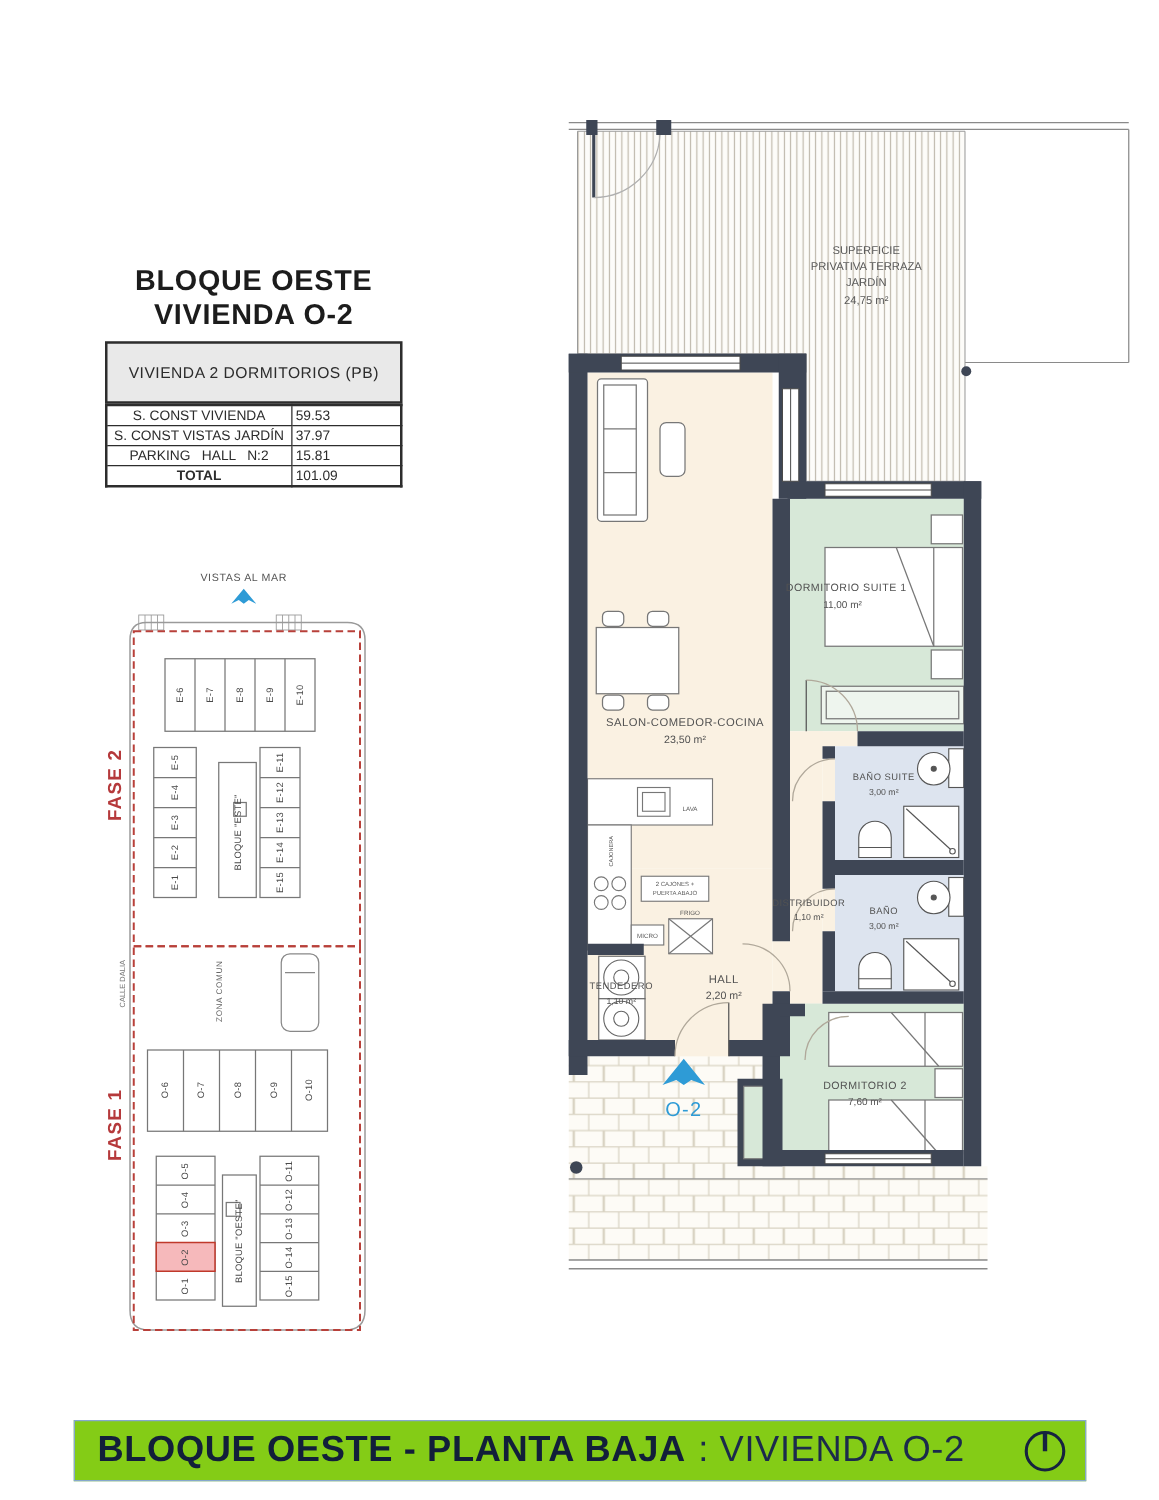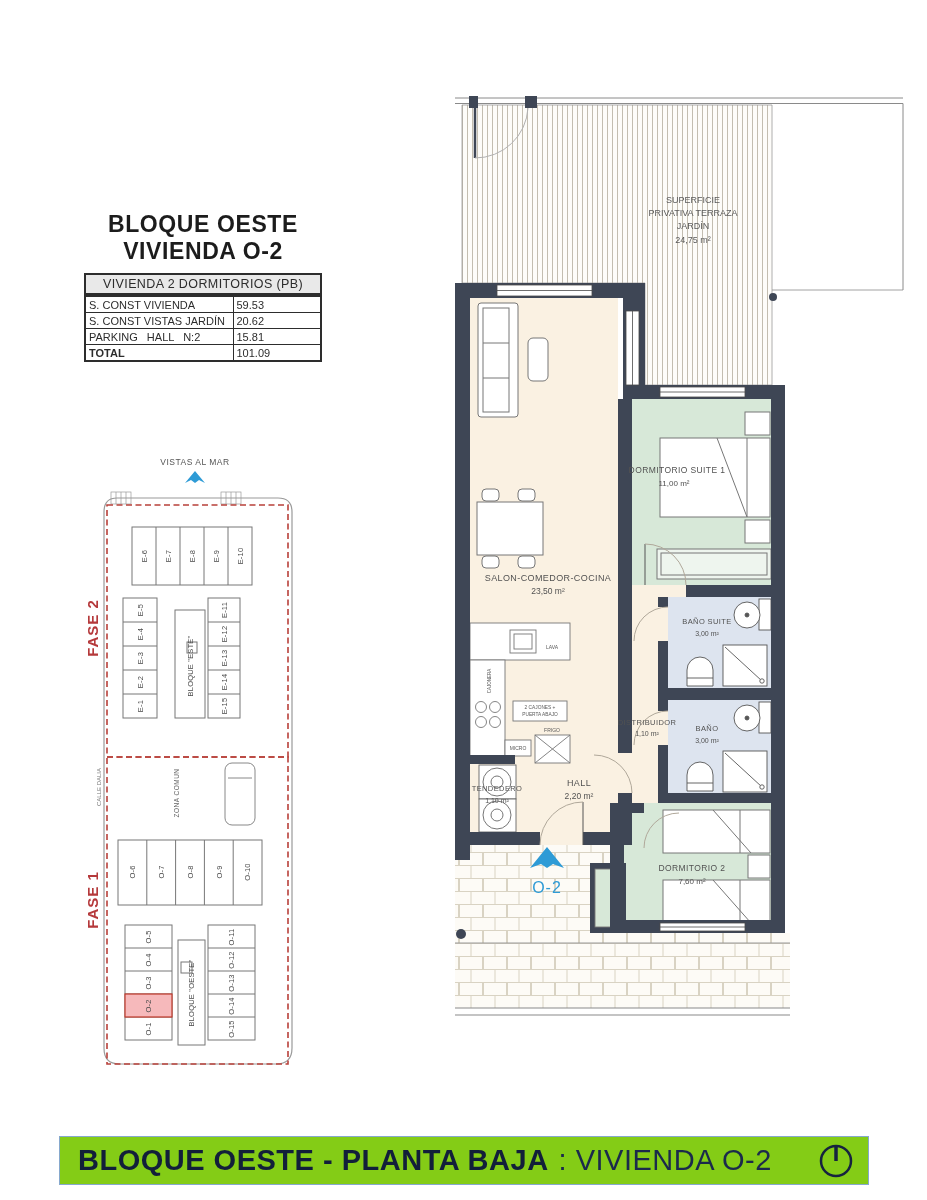--- a/index.html
+++ b/index.html
@@ -1,26 +1,26 @@
 <!DOCTYPE html>
 <html><head>
 <meta charset="utf-8">
 <style>
   *{margin:0;padding:0;box-sizing:border-box}
   html,body{width:927px;height:1200px;background:#fff;font-family:"Liberation Sans",sans-serif;position:relative;overflow:hidden}
   .title-block{position:absolute;left:84px;top:211px;width:238px;text-align:center;color:#1c1c1c;
     font-weight:bold;font-size:23px;line-height:1.18;letter-spacing:.6px}
   .tbl-wrap{position:absolute;left:84px;top:273px;width:238px;color:#2c2c2c}
   .tbl-caption{border:2px solid #2d2d2d;background:#e9e9e9;text-align:center;font-size:12.5px;
-    padding:2px 0;letter-spacing:.4px}
+    padding:16px 0;letter-spacing:.4px}
   table.tbl{width:100%;border-collapse:collapse;border:2px solid #2d2d2d}
   .tbl th{font-weight:normal;font-size:11.5px;padding:6px 2px;border:1px solid #2d2d2d}
   .tbl td{font-size:11px;padding:1.5px 3px;border:1px solid #2d2d2d;white-space:pre-wrap}
   .tbl td.val{text-align:left;padding-right:4px}
-  .tbl td.est{}
+  .tbl td.est{text-align:center}
   .tbl tr.total td.est{font-weight:bold}
   .plan-svg{position:absolute}
   svg text{font-family:"Liberation Sans",sans-serif}
   .rn{fill:#525252;text-anchor:middle;letter-spacing:.4px}
   .ra{fill:#525252;text-anchor:middle}
   .tiny{fill:#5a5a5a;text-anchor:middle}
   .vlab{font-size:7.5px;fill:#4a4a4a;text-anchor:middle;letter-spacing:.2px}
   .footer-bar{position:absolute;left:59px;top:1136px;width:810px;height:49px;background:#84cc16;
     border:1px solid #86a8cd;display:flex;align-items:center;padding-left:18px}
   .footer-bar .b{font-weight:bold;font-size:29px;color:#121f3a;letter-spacing:.5px}
@@ -42,21 +42,21 @@
         <col style="width:148px">
         <col style="width:88px">
       </colgroup>
     <tbody>
     <tr>
       <td class="est">S. CONST VIVIENDA</td>
       <td class="val">59.53</td>
     </tr>
     <tr>
       <td class="est">S. CONST VISTAS JARDÍN</td>
-      <td class="val">20.62</td>
+      <td class="val">37.97</td>
     </tr>
     <tr>
       <td class="est">PARKING   HALL   N:2</td>
       <td class="val">15.81</td>
     </tr>
     <tr class="total">
       <td class="est">TOTAL</td>
       <td class="val">101.09</td>
     </tr>
   </tbody>

